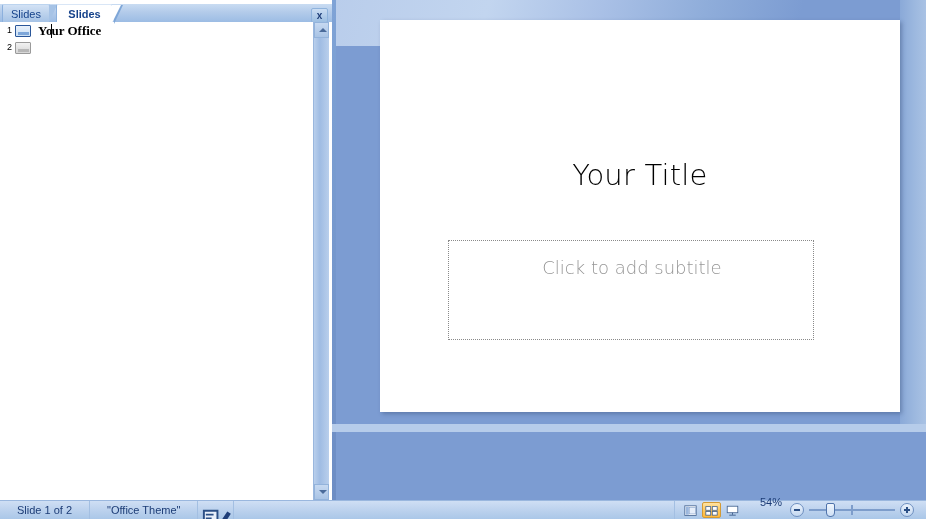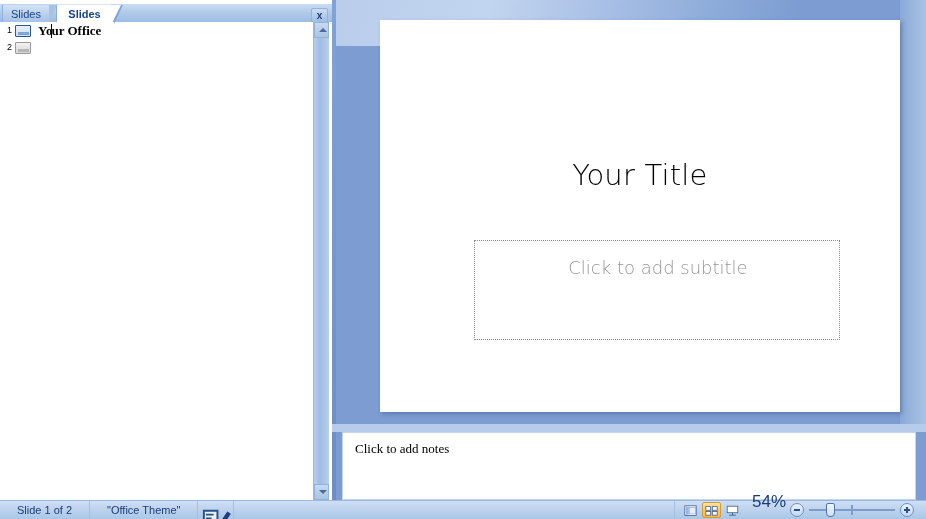--- a/index.html
+++ b/index.html
@@ -280,21 +280,21 @@
     text-align: center;
     font-size: 29px;
     color: #000000;
     font-family: "DejaVu Sans", sans-serif;
     font-weight: 300;
     letter-spacing: 0.2px;
   }
 
   .slide-subtitle {
     position: absolute;
-    left: 94px; top: 220px;
+    left: 68px; top: 220px;
     width: 366px;
     height: 100px;
     border: 1px dotted #8a8a8a;
   }
   .slide-subtitle .ph-text {
     position: absolute;
     left: 0; top: 16px;
     width: 366px;
     text-align: center;
     font-size: 18px;
@@ -374,21 +374,21 @@
     border-radius: 2px;
     position: relative;
     cursor: pointer;
   }
   .vbtn.on {
     background: linear-gradient(to bottom, #ffe3a4 0%, #ffc95e 50%, #ffb93b 100%);
     border-color: #d39a35;
   }
 
   .zoom-label {
-    font-size: 17px;
+    font-size: 11px;
     color: #1c3c76;
     margin: 0 8px 16px 8px;
     width: 30px;
     text-align: right;
     cursor: default;
   }
 
   .zoom-ctl {
     display: flex;
     align-items: center;
@@ -509,23 +509,20 @@
 
     <div class="slide">
       <div class="slide-title">Your Title</div>
       <div class="slide-subtitle">
         <div class="ph-text">Click to add subtitle</div>
       </div>
     </div>
 
     <div class="notes-sep"></div>
 
-    <div class="notes-pane">
-      <div class="notes-text">Click to add notes</div>
-    </div>
 
   </div>
 
   <div class="statusbar">
 
     <div class="sb-cell">Slide 1 of 2</div>
     <div class="sb-cell">"Office Theme"</div>
 
     <div class="sb-spell">
       <svg class="vicon" viewBox="0 0 16 16">

